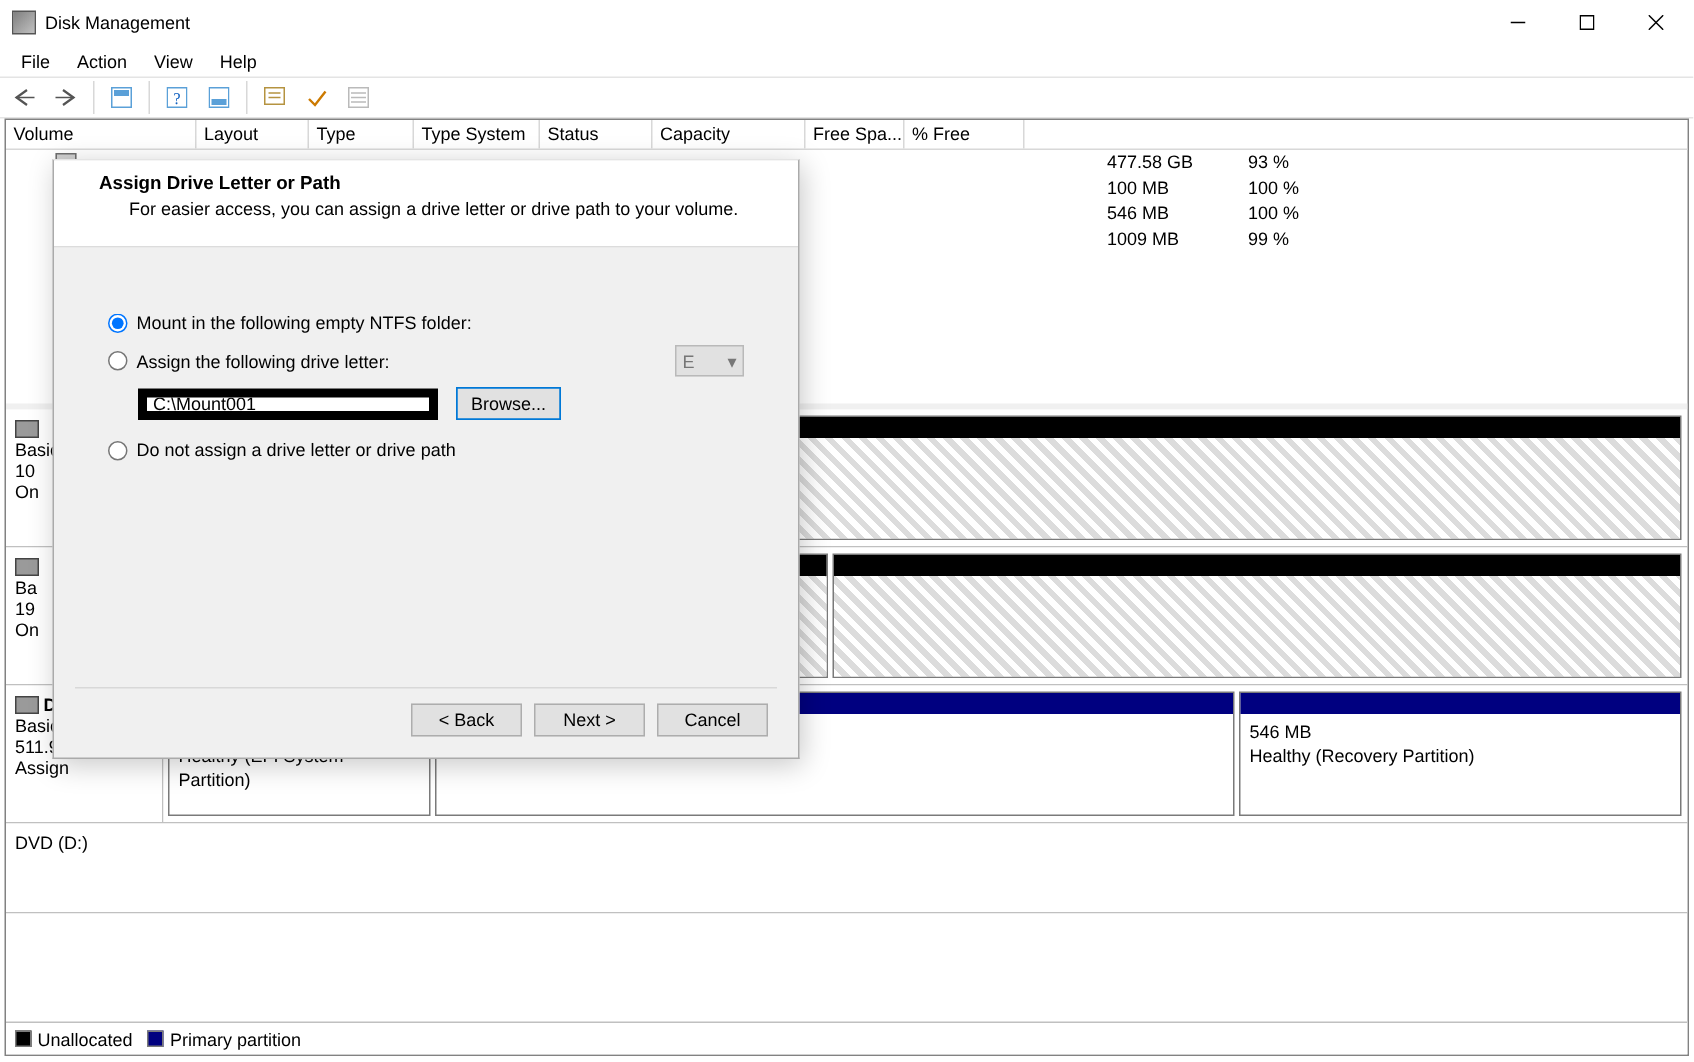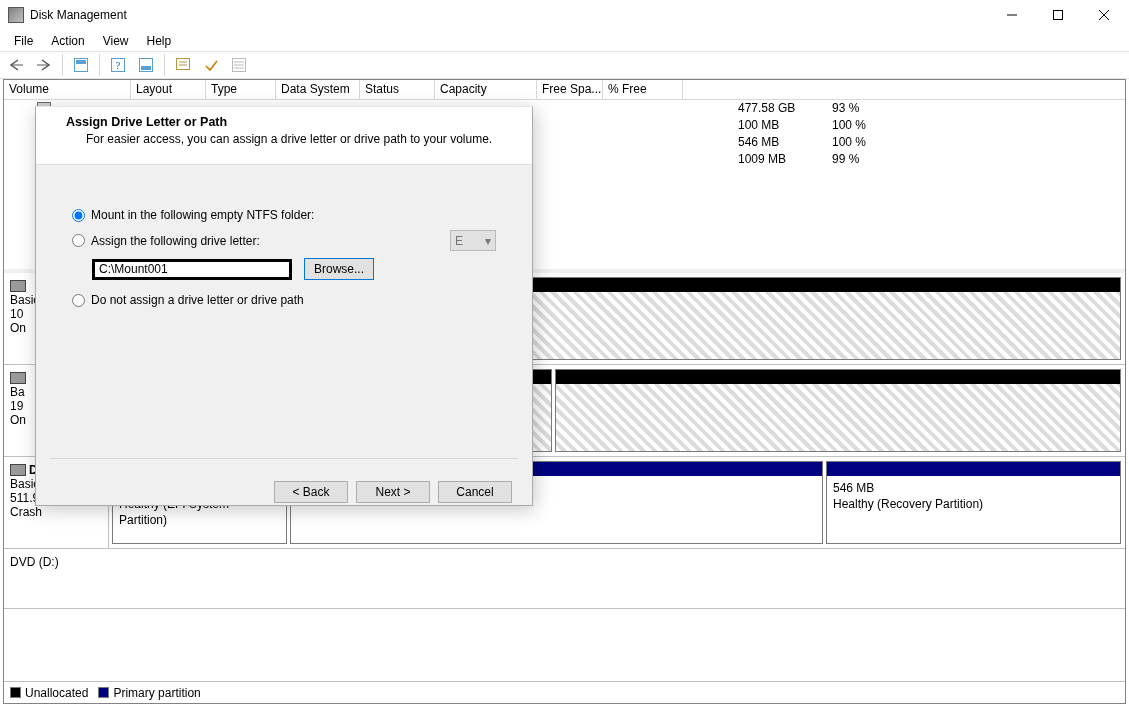--- a/index.html
+++ b/index.html
@@ -50,23 +50,23 @@
 .dlg-close { width:32px; height:30px; display:flex; align-items:center; justify-content:center; }
 .dlg-head { background:#fff; padding:8px 30px 18px 30px; border-bottom:1px solid #dcdcdc; }
 .dlg-head .h1 { font-weight:700; font-size:12.5px; margin-bottom:3px; }
 .dlg-head .sub { font-size:12px; padding-left:20px; }
 .dlg-body { padding: 35px 36px; font-size:12px; }
 .radio-row { display:flex; align-items:center; gap:6px; padding:4px 0; }
 .radio-row input[type=radio]{ width:13px; height:13px; }
 .radio-row .spacer { flex:1; }
 .drive-select { width:46px; height:21px; border:1px solid #b9b9b9; background:#e1e1e1; padding:0 4px; font-family:inherit; font-size:12px; appearance:none; color:#767676; text-align:left; position:relative; }
 .ntfs-line { display:flex; align-items:center; gap:12px; padding:3px 0 3px 20px; }
-.ntfs-line input[type=text]{ width:200px; height:21px; border:3px solid #000000; padding:0 4px; font-family:inherit; font-size:12px; background:#fff; }
+.ntfs-line input[type=text]{ width:200px; height:21px; border:6px solid #000000; padding:0 4px; font-family:inherit; font-size:12px; background:#fff; }
 .browse-btn { width:70px; height:22px; background:#e1e1e1; border:1px solid #0078d7; font-family:inherit; font-size:12px; outline:1px solid #0078d7; outline-offset:-1px; }
-.dlg-buttons { position:absolute; bottom:2px; right:20px; display:flex; gap:8px;margin-left:16px; }
+.dlg-buttons { position:absolute; bottom:14px; right:20px; display:flex; gap:8px;margin-left:16px; }
 .dlg-btn { width:74px; height:22px; background:#e1e1e1; border:1px solid #adadad; font-family:inherit; font-size:12px; }
 .redbox { position:absolute; left:60px; top:222px; width:360px; height:140px; border:4px solid #ff0000; z-index:5; pointer-events:none; }
 .hr-dlg { position:absolute; left:14px; right:14px; bottom:46px; height:1px; background:#d8d8d8; }
 
 </style>
 </head>
 <body>
 
 <div class="titlebar">
   <span class="app-icon"></span>
@@ -153,21 +153,21 @@
       </svg>
     </div>
 </div>
 
 <div class="content">
   <div class="upper">
     <div class="columns">
       <div class="col" style="width:127px">Volume</div>
       <div class="col" style="width:75px">Layout</div>
       <div class="col" style="width:70px">Type</div>
-      <div class="col" style="width:84px">Data System</div>
+      <div class="col" style="width:84px">Type System</div>
       <div class="col" style="width:75px">Status</div>
       <div class="col" style="width:102px">Capacity</div>
       <div class="col" style="width:66px">Free Spa...</div>
       <div class="col" style="width:80px;border-right:1px solid #d8d8d8">% Free</div>
       <div class="col" style="flex:1;border-right:none"></div>
     </div>
     <div class="rows">
       <div class="row">
         <div class="cell" style="width:127px"><span class="vol-icon"></span></div>
         <div class="cell" style="width:75px"></div>
@@ -245,21 +245,21 @@
           <div class="part-body"></div>
         </div>
       </div>
     </div>
 
     <div class="disk-row" style="height:92px">
       <div class="disk-left">
         <div><span class="d-icon"></span><span class="d-name">Disk 2</span></div>
         <div>Basic</div>
         <div>511.98 GB</div>
-        <div>Crash</div>
+        <div>Assign</div>
       </div>
       <div class="disk-right">
         <div class="part primary" style="flex:0 0 175px">
           <div class="part-top"></div>
           <div class="part-body">
             <div style="font-weight:700"></div>
             <div>100 MB</div>
             <div>Healthy (EFI System Partition)</div>
           </div>
         </div>

